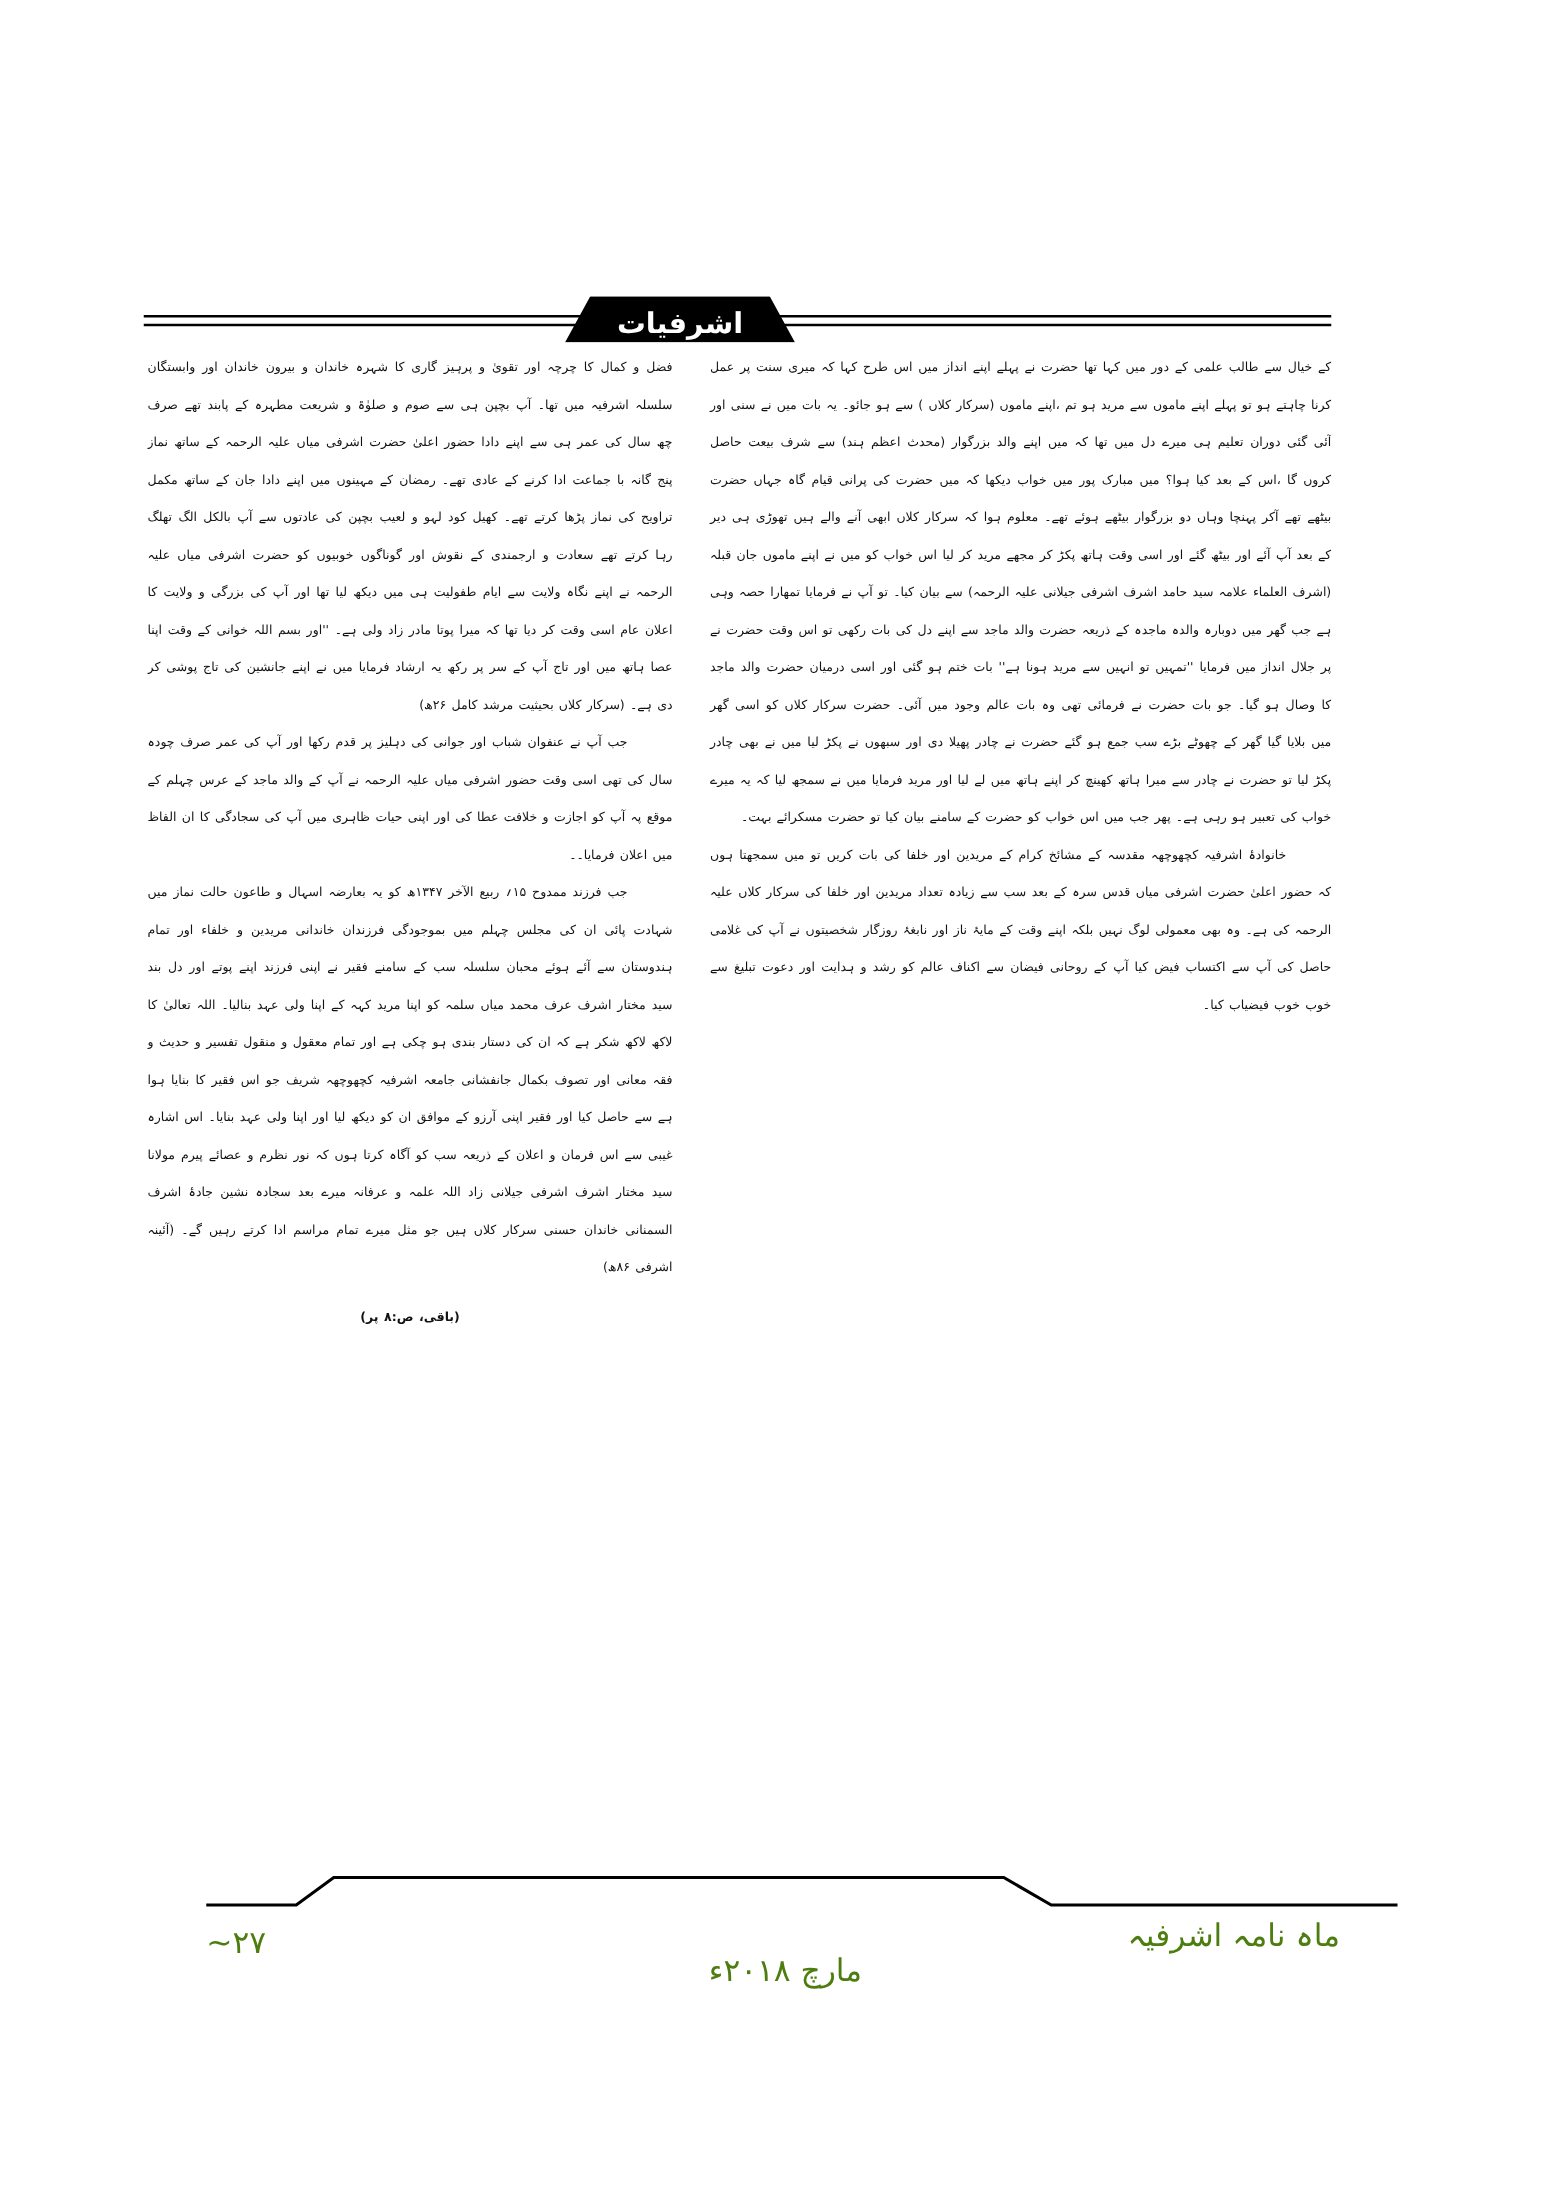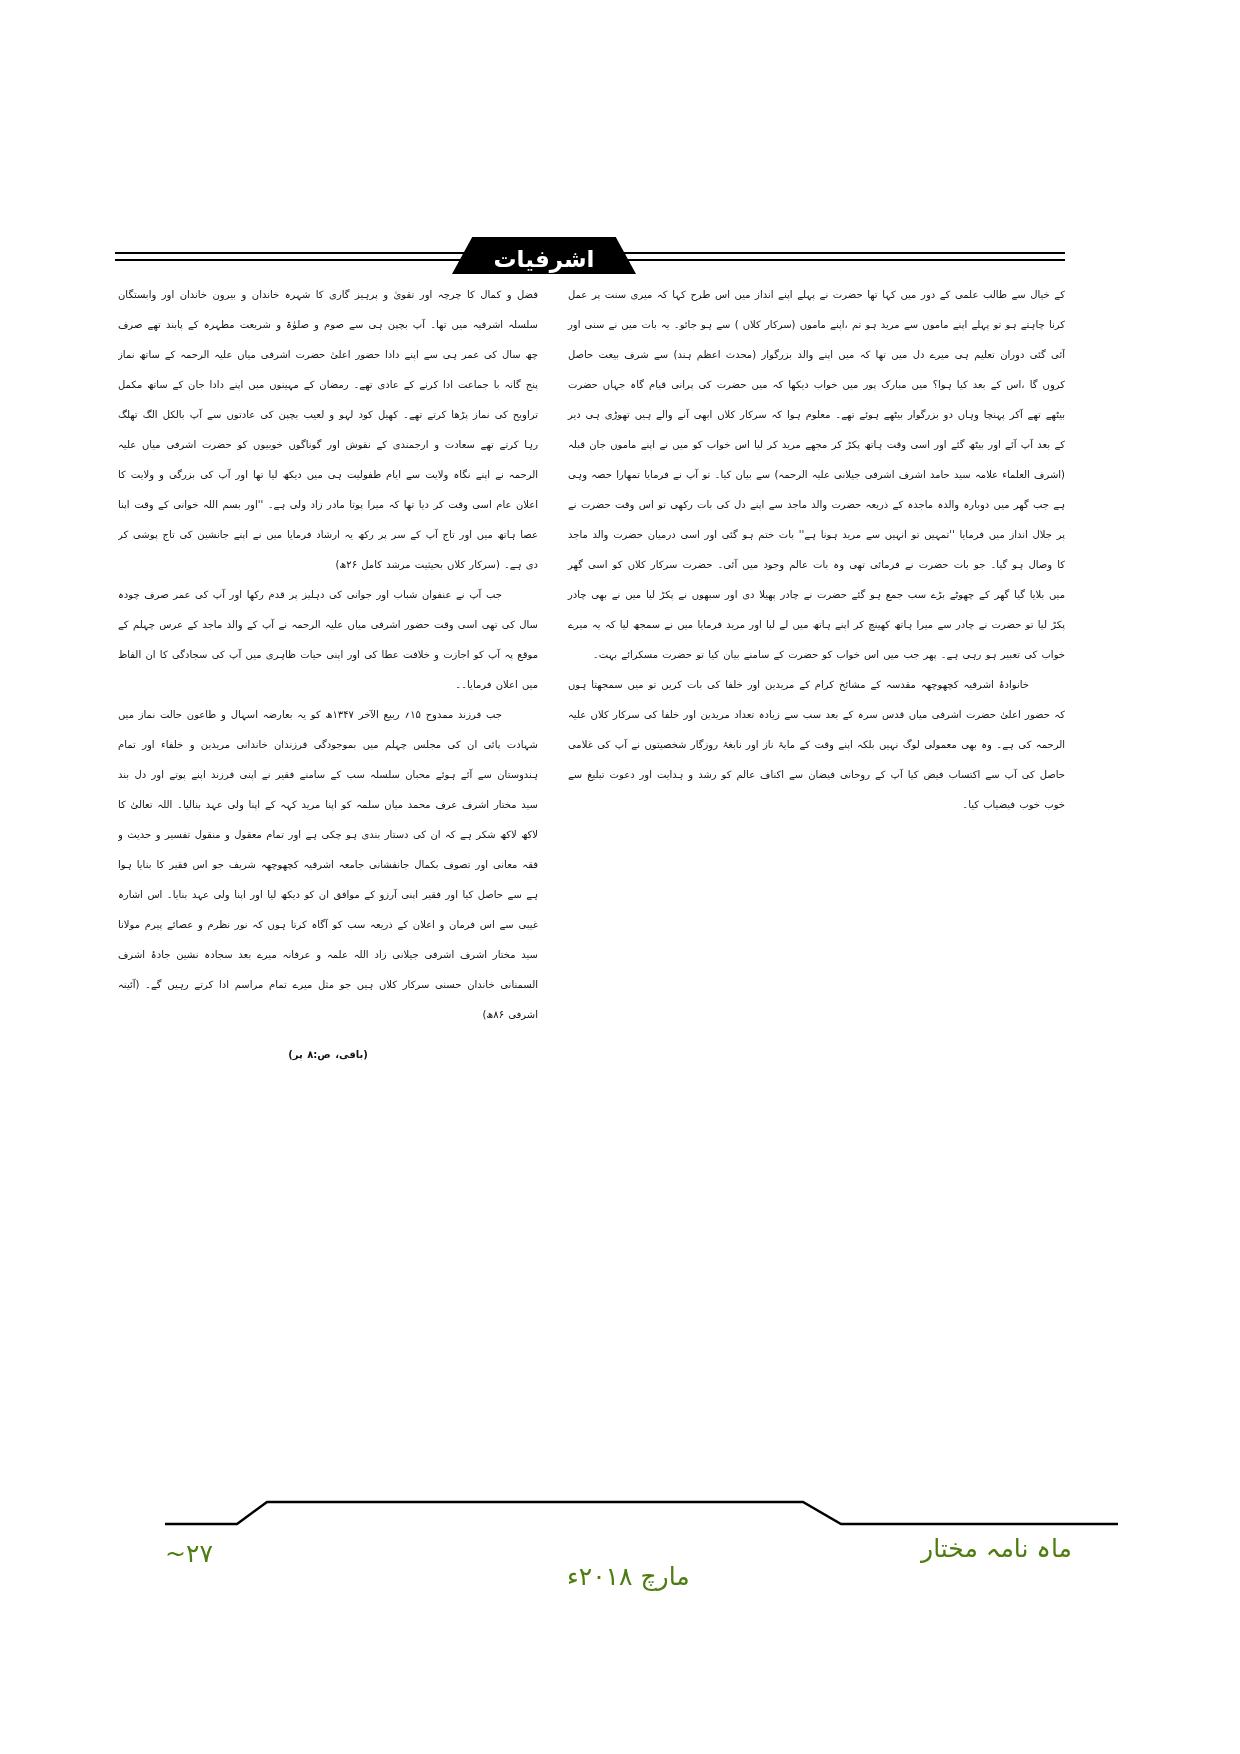--- a/index.html
+++ b/index.html
@@ -95,18 +95,18 @@
       <p class="p-indent">جب فرزند ممدوح ۱۵؍ ربیع الآخر ۱۳۴۷ھ کو یہ بعارضہ اسہال و طاعون حالت نماز میں شہادت پائی ان کی مجلس چہلم میں بموجودگی فرزندان خاندانی مریدین و خلفاء اور تمام ہندوستان سے آئے ہوئے محبان سلسلہ سب کے سامنے فقیر نے اپنی فرزند اپنے پوتے اور دل بند سید مختار اشرف عرف محمد میاں سلمہ کو اپنا مرید کہہ کے اپنا ولی عہد بنالیا۔ اللہ تعالیٰ کا لاکھ لاکھ شکر ہے کہ ان کی دستار بندی ہو چکی ہے اور تمام معقول و منقول تفسیر و حدیث و فقہ معانی اور تصوف بکمال جانفشانی جامعہ اشرفیہ کچھوچھہ شریف جو اس فقیر کا بنایا ہوا ہے سے حاصل کیا اور فقیر اپنی آرزو کے موافق ان کو دیکھ لیا اور اپنا ولی عہد بنایا۔ اس اشارہ غیبی سے اس فرمان و اعلان کے ذریعہ سب کو آگاہ کرتا ہوں کہ نور نظرم و عصائے پیرم مولانا سید مختار اشرف اشرفی جیلانی زاد اللہ علمہ و عرفانہ میرے بعد سجادہ نشین جادۂ اشرف السمنانی خاندان حسنی سرکار کلاں ہیں جو مثل میرے تمام مراسم ادا کرتے رہیں گے۔ (آئینہ اشرفی ۸۶ھ)</p>
       <p class="contnote">(باقی، ص:۸ پر)</p>
     </div>
 
   </div>
 
   <div class="footer">
     <svg width="1005" height="48" viewBox="0 0 1005 48">
       <polyline points="50,34 122,34 152,12 688,12 726,34 1003,34" fill="none" stroke="#000" stroke-width="2.5"></polyline>
     </svg>
-    <span class="f-label f-mag">ماہ نامہ مختار</span>
+    <span class="f-label f-mag">ماہ نامہ اشرفیہ</span>
     <span class="f-label f-date">مارچ ۲۰۱۸ء</span>
     <span class="f-label f-page" dir="ltr">۲۷~</span>
   </div>
 
 </div>
 
 </body></html>

